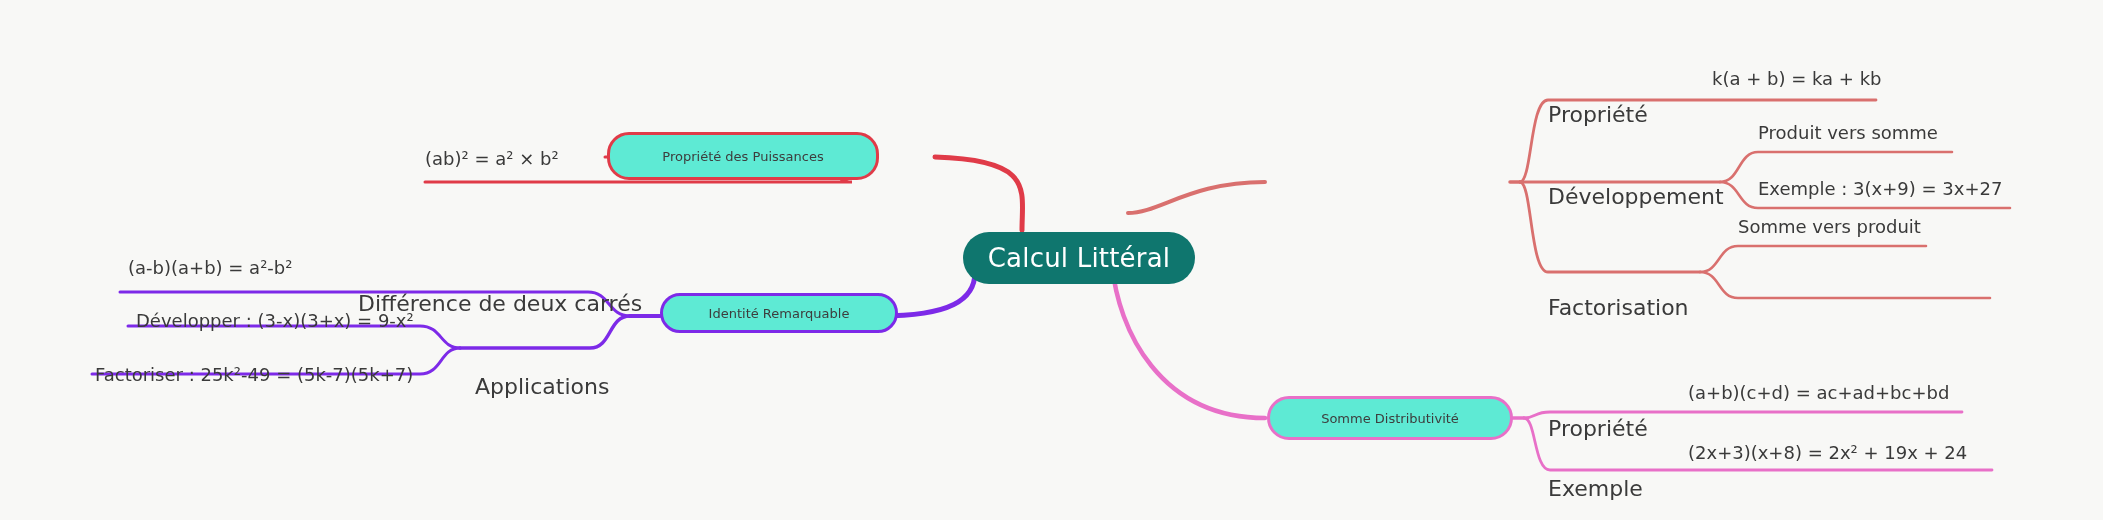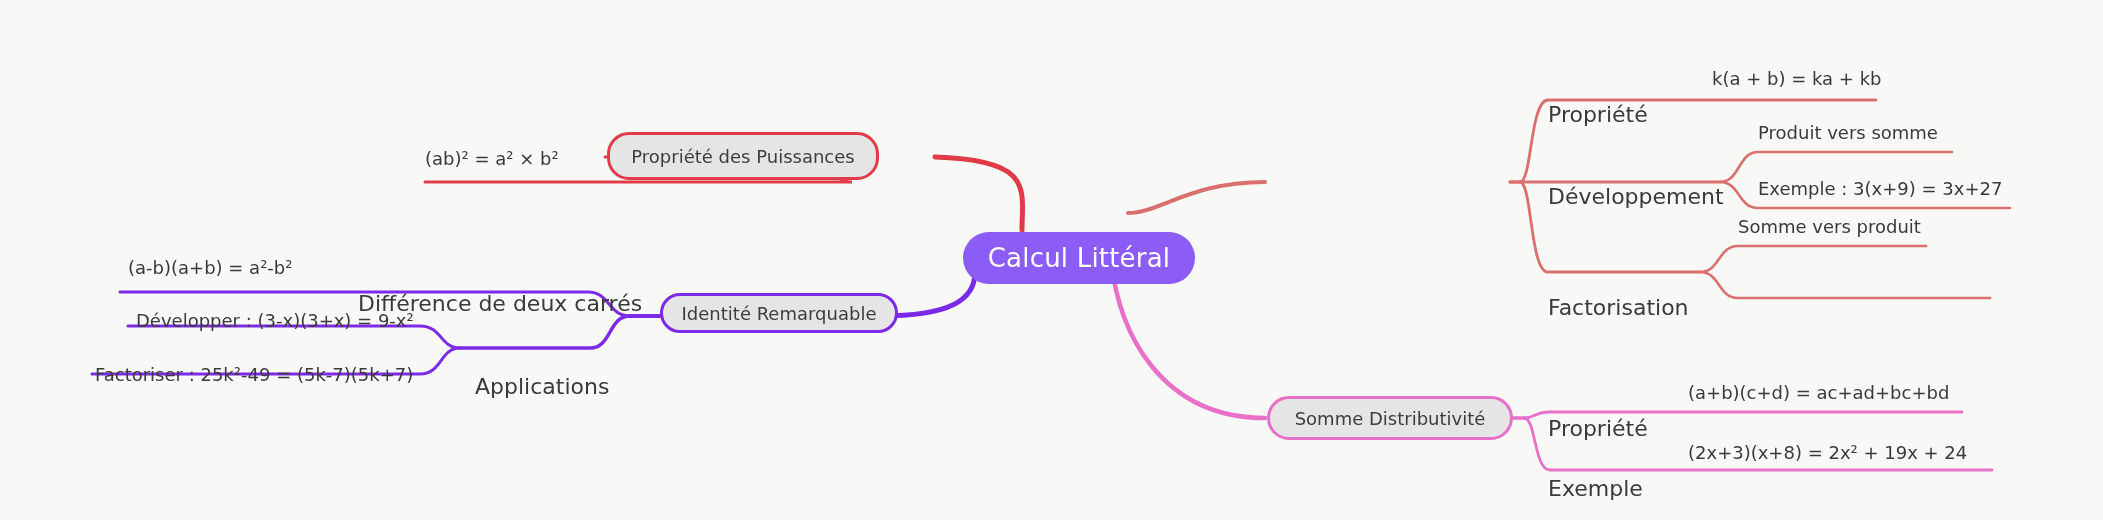--- a/index.html
+++ b/index.html
@@ -24,31 +24,31 @@
   }
   .node {
     position: absolute;
     box-sizing: border-box;
     display: flex;
     align-items: center;
     justify-content: center;
     white-space: nowrap;
   }
   .root-node {
-    background: #8b5cf6;
+    background: #0f766e;
     color: #ffffff;
     border-radius: 26px;
     font-size: 26px;
     letter-spacing: 0.2px;
     padding: 12px 26px;
   }
   .branch-node {
-    background: #e5e5e5;
+    background: #5eead4;
     border-radius: 22px;
-    font-size: 18px;
+    font-size: 13px;
     color: #3d3d3d;
     padding: 0 20px;
     border-width: 3px;
     border-style: solid;
   }
   .leaf-label {
     position: absolute;
     font-size: 18px;
     color: #3a3a3a;
     white-space: nowrap;

